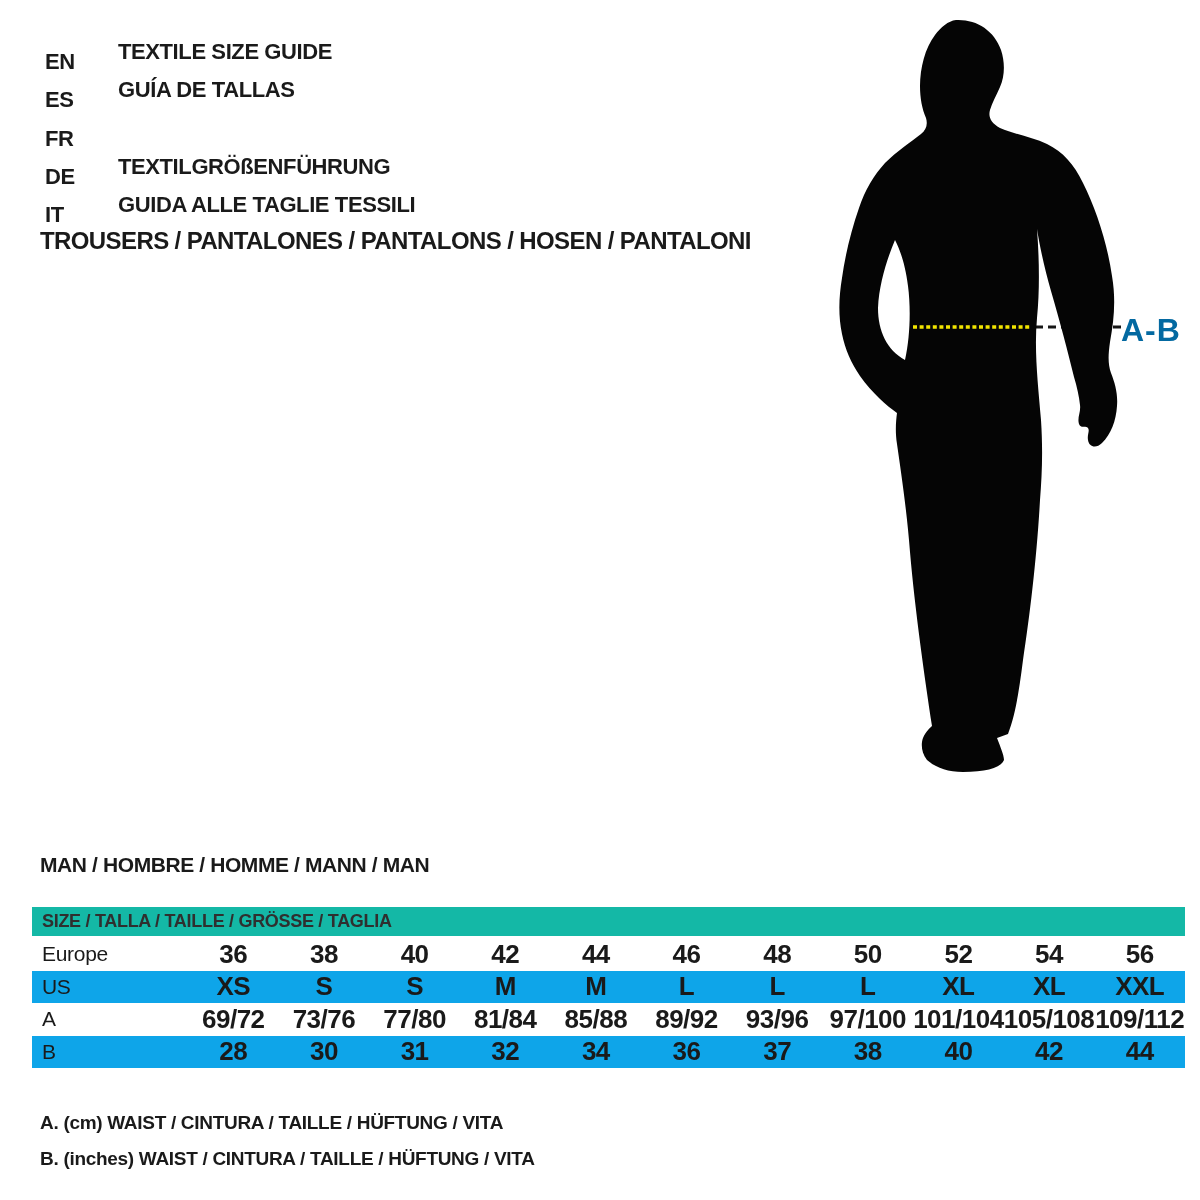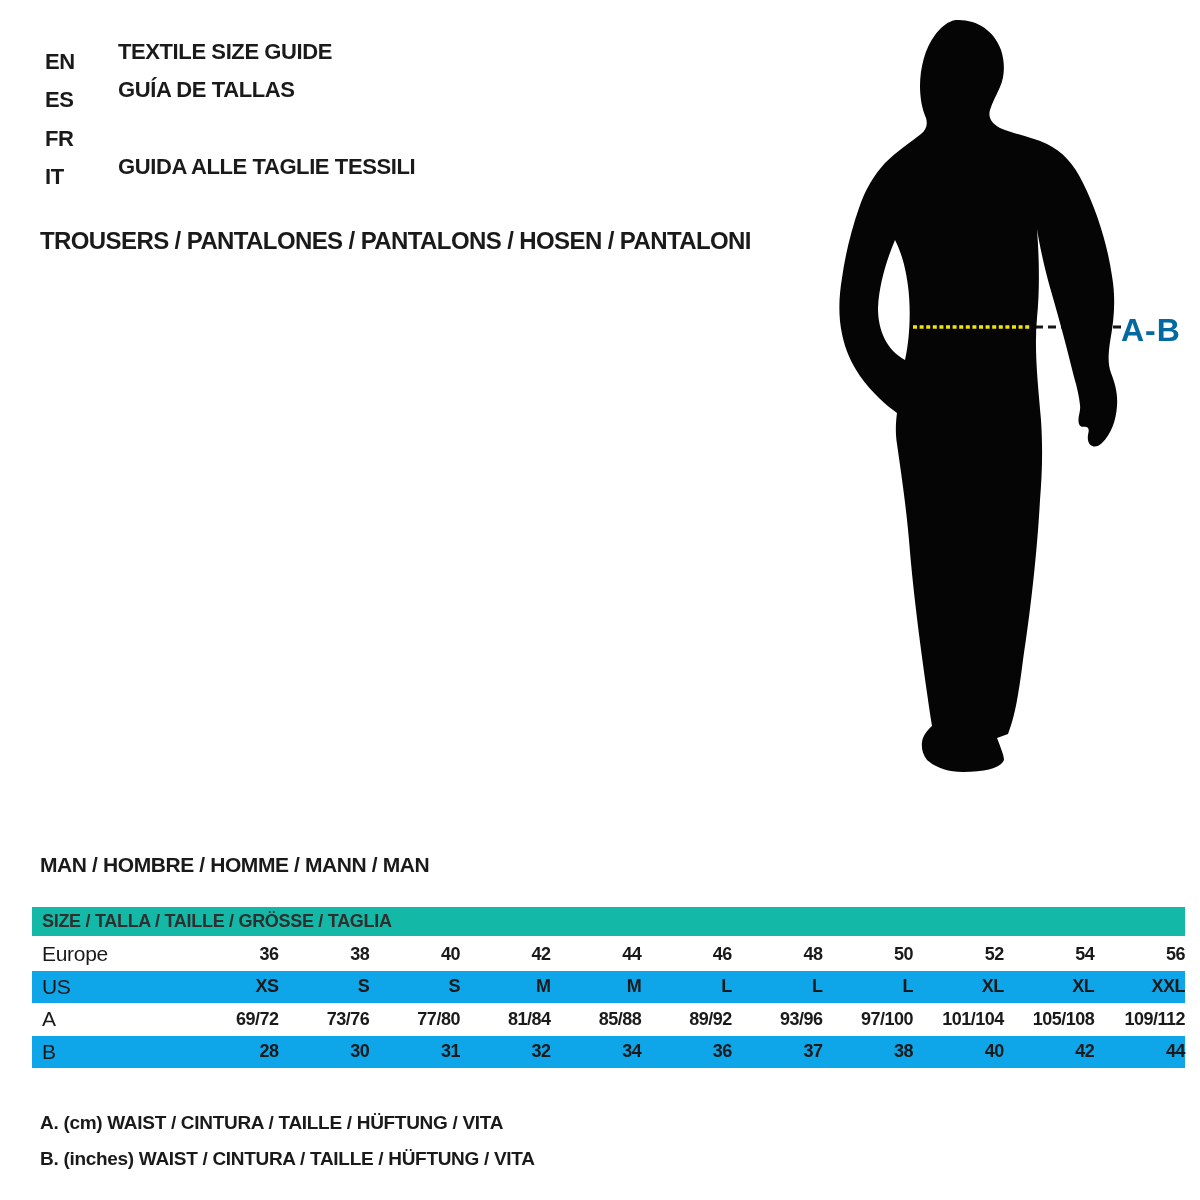--- a/index.html
+++ b/index.html
@@ -33,21 +33,21 @@
     height:29px;line-height:29px;background:#14b8a6;color:#2f2f2f;
     font-size:18px;font-weight:700;letter-spacing:-0.3px;padding-left:10px;
     box-sizing:border-box;margin-bottom:2px;
   }
   .table-row{
     display:grid;grid-template-columns:156px repeat(11,1fr);
     height:32.5px;align-items:center;
   }
   .table-row.striped{background:#0ea5e9;}
   .row-label{font-size:21px;font-weight:400;letter-spacing:-0.3px;padding-left:10px;}
-  .row-value{font-size:18px;font-weight:700;letter-spacing:-0.5px;text-align:right;}
+  .row-value{font-size:26px;font-weight:700;letter-spacing:-0.5px;text-align:center;}
   
   .note-line{
     position:absolute;left:40px;font-size:19px;font-weight:700;
     letter-spacing:-0.3px;white-space:nowrap;
   }
   .note-0{top:1112px;}
   .note-1{top:1148px;}
 </style>
 </head>
 <body>
@@ -58,20 +58,24 @@
       <div class="lang-row">
         <span class="lang-code">EN</span>
         <span class="lang-label">TEXTILE SIZE GUIDE</span>
       </div>
       <div class="lang-row">
         <span class="lang-code">ES</span>
         <span class="lang-label">GUÍA DE TALLAS</span>
       </div>
       <div class="lang-row">
         <span class="lang-code">FR</span>
+      </div>
+      <div class="lang-row">
+        <span class="lang-code">DE</span>
+        <span class="lang-label">TEXTILGRÖßENFÜHRUNG</span>
       </div>
       <div class="lang-row">
         <span class="lang-code">IT</span>
         <span class="lang-label">GUIDA ALLE TAGLIE TESSILI</span>
       </div>
     </div>
 
   <div class="product-line">TROUSERS / PANTALONES / PANTALONS / HOSEN / PANTALONI</div>
 
   <svg class="figure-svg" width="1200" height="800" viewBox="0 0 1200 800">

